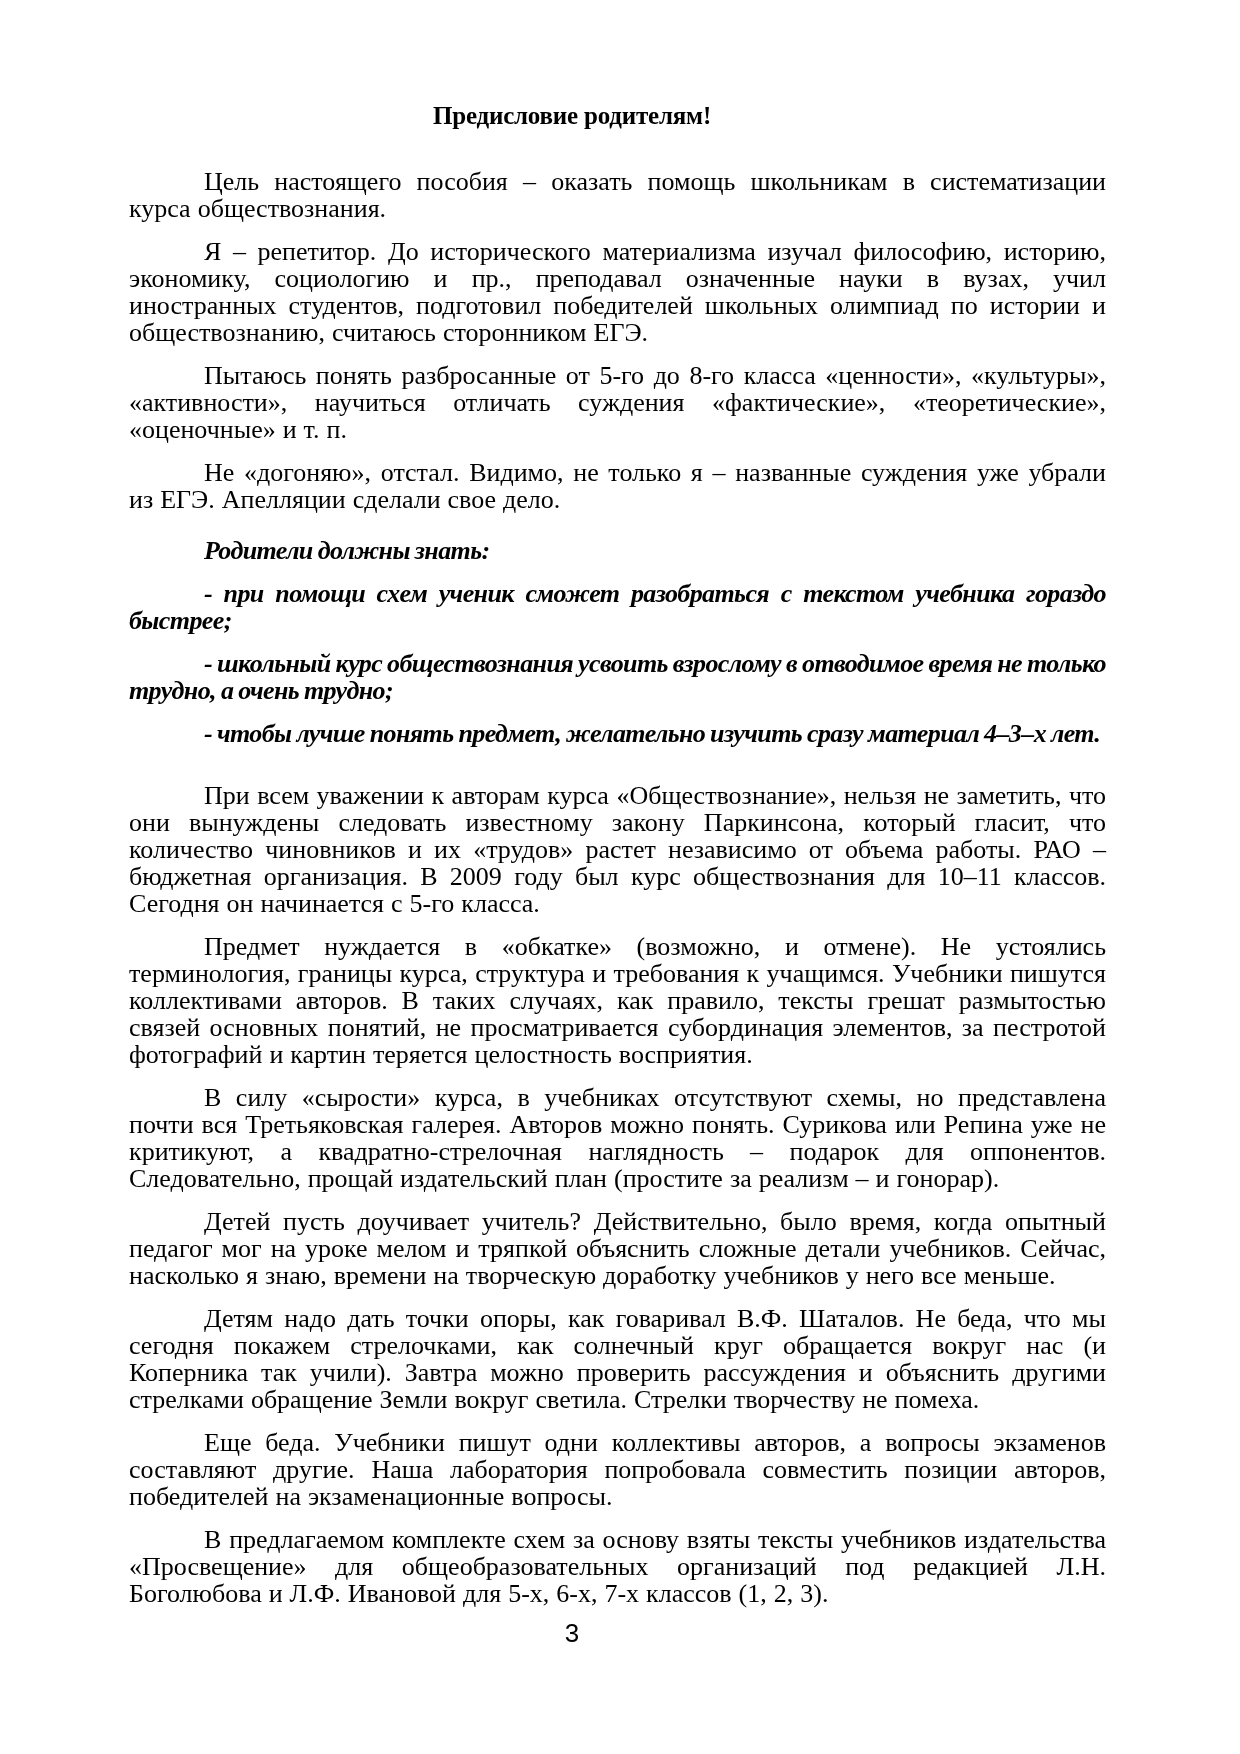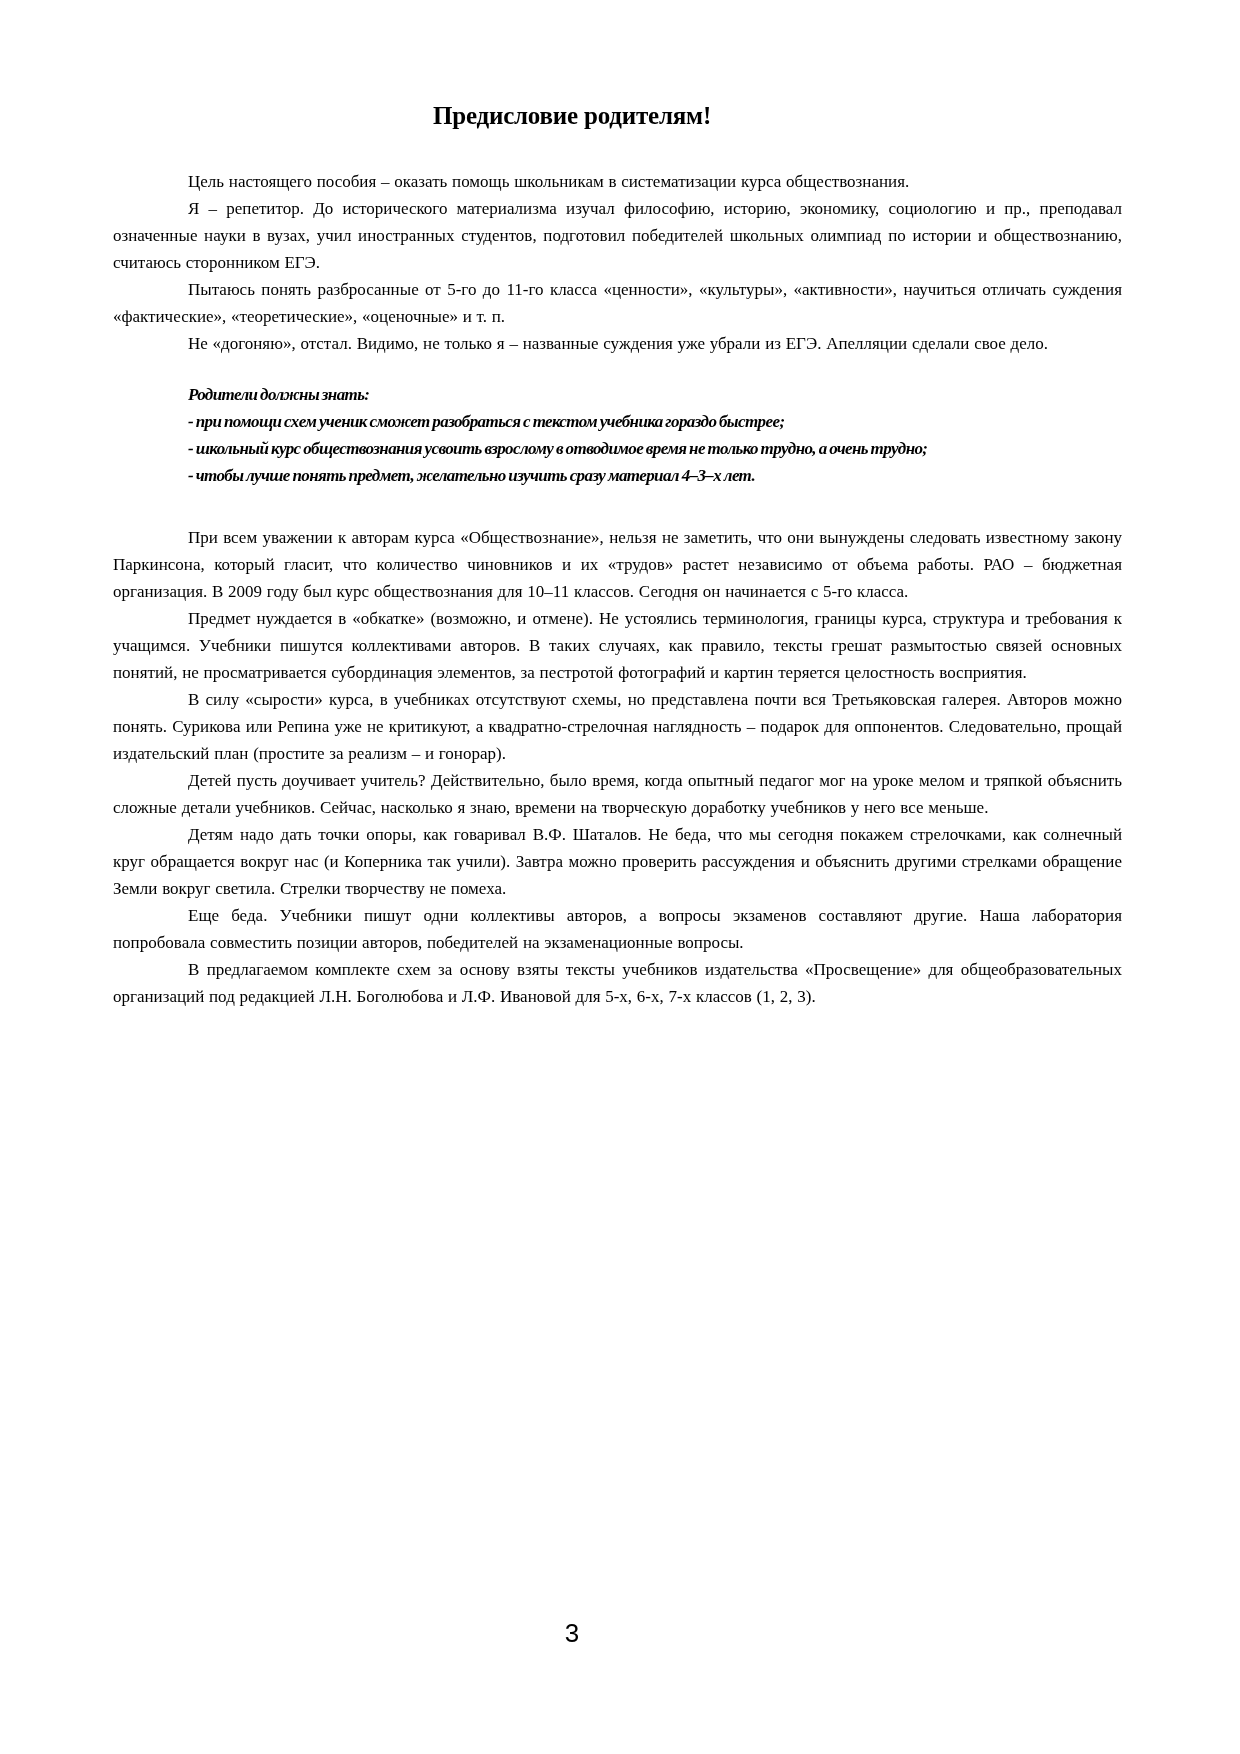--- a/index.html
+++ b/index.html
@@ -24,22 +24,22 @@
     font-weight: 700;
     text-align: center;
     letter-spacing: -0.2px;
   }
   .content {
     position: relative;
     margin: 37px 118px 0 113px;
     width: 1009px;
   }
   .content p {
-    margin: 0;
-    font-size: 17px;
+    margin: 16px;
+    font-size: 26px;
     line-height: 27px;
     text-align: justify;
     text-indent: 75px;
     word-spacing: 0.5px;
   }
   .content p.bold {
     font-weight: 700;
     letter-spacing: -0.6px;
     word-spacing: -1px;
     font-style: italic;
@@ -60,21 +60,21 @@
 </style>
 </head>
 <body>
 
 <div class="page">
   <h1 class="title">Предисловие родителям!</h1>
 
   <div class="content" id="paragraph-container">
       <p class="">Цель настоящего пособия – оказать помощь школьникам в систематизации курса обществознания.</p>
       <p class="">Я – репетитор. До исторического материализма изучал философию, историю, экономику, социологию и пр., преподавал означенные науки в вузах, учил иностранных студентов, подготовил победителей школьных олимпиад по истории и обществознанию, считаюсь сторонником ЕГЭ.</p>
-      <p class="">Пытаюсь понять разбросанные от 5-го до 11-го класса «ценности», «культуры», «активности», научиться отличать суждения «фактические», «теоретические», «оценочные» и т. п.</p>
+      <p class="">Пытаюсь понять разбросанные от 5-го до 8-го класса «ценности», «культуры», «активности», научиться отличать суждения «фактические», «теоретические», «оценочные» и т. п.</p>
       <p class="">Не «догоняю», отстал. Видимо, не только я – названные суждения уже убрали из ЕГЭ. Апелляции сделали свое дело.</p>
       <p class="bold gap-small">Родители должны знать:</p>
       <p class="bold">- при помощи схем ученик сможет разобраться с текстом учебника гораздо быстрее;</p>
       <p class="bold">- школьный курс обществознания усвоить взрослому в отводимое время не только трудно, а очень трудно;</p>
       <p class="bold">- чтобы лучше понять предмет, желательно изучить сразу материал 4–3–х лет.</p>
       <p class=" gap-large">При всем уважении к авторам курса «Обществознание», нельзя не заметить, что они вынуждены следовать известному закону Паркинсона, который гласит, что количество чиновников и их «трудов» растет независимо от объема работы. РАО – бюджетная организация.  В 2009 году был курс обществознания для 10–11 классов. Сегодня он начинается с 5-го класса.</p>
       <p class="">Предмет нуждается в «обкатке» (возможно, и отмене). Не устоялись терминология, границы курса, структура и требования к учащимся. Учебники пишутся коллективами авторов. В таких случаях, как правило, тексты грешат размытостью связей основных понятий, не просматривается  субординация элементов, за пестротой фотографий и картин теряется целостность восприятия.</p>
       <p class="">В силу «сырости» курса, в учебниках отсутствуют схемы, но представлена почти вся Третьяковская галерея. Авторов можно понять.  Сурикова или Репина уже не критикуют, а квадратно-стрелочная наглядность – подарок для оппонентов. Следовательно,  прощай издательский план (простите за реализм – и гонорар).</p>
       <p class="">Детей пусть доучивает учитель? Действительно, было время, когда опытный педагог мог на уроке мелом и тряпкой объяснить сложные детали учебников. Сейчас, насколько я знаю, времени на творческую доработку учебников у него все меньше.</p>
       <p class="">Детям надо дать точки опоры, как говаривал В.Ф. Шаталов.  Не беда, что мы сегодня покажем стрелочками, как солнечный круг обращается вокруг нас (и Коперника так учили). Завтра можно проверить рассуждения и объяснить другими стрелками обращение Земли вокруг светила. Стрелки творчеству не помеха.</p>

